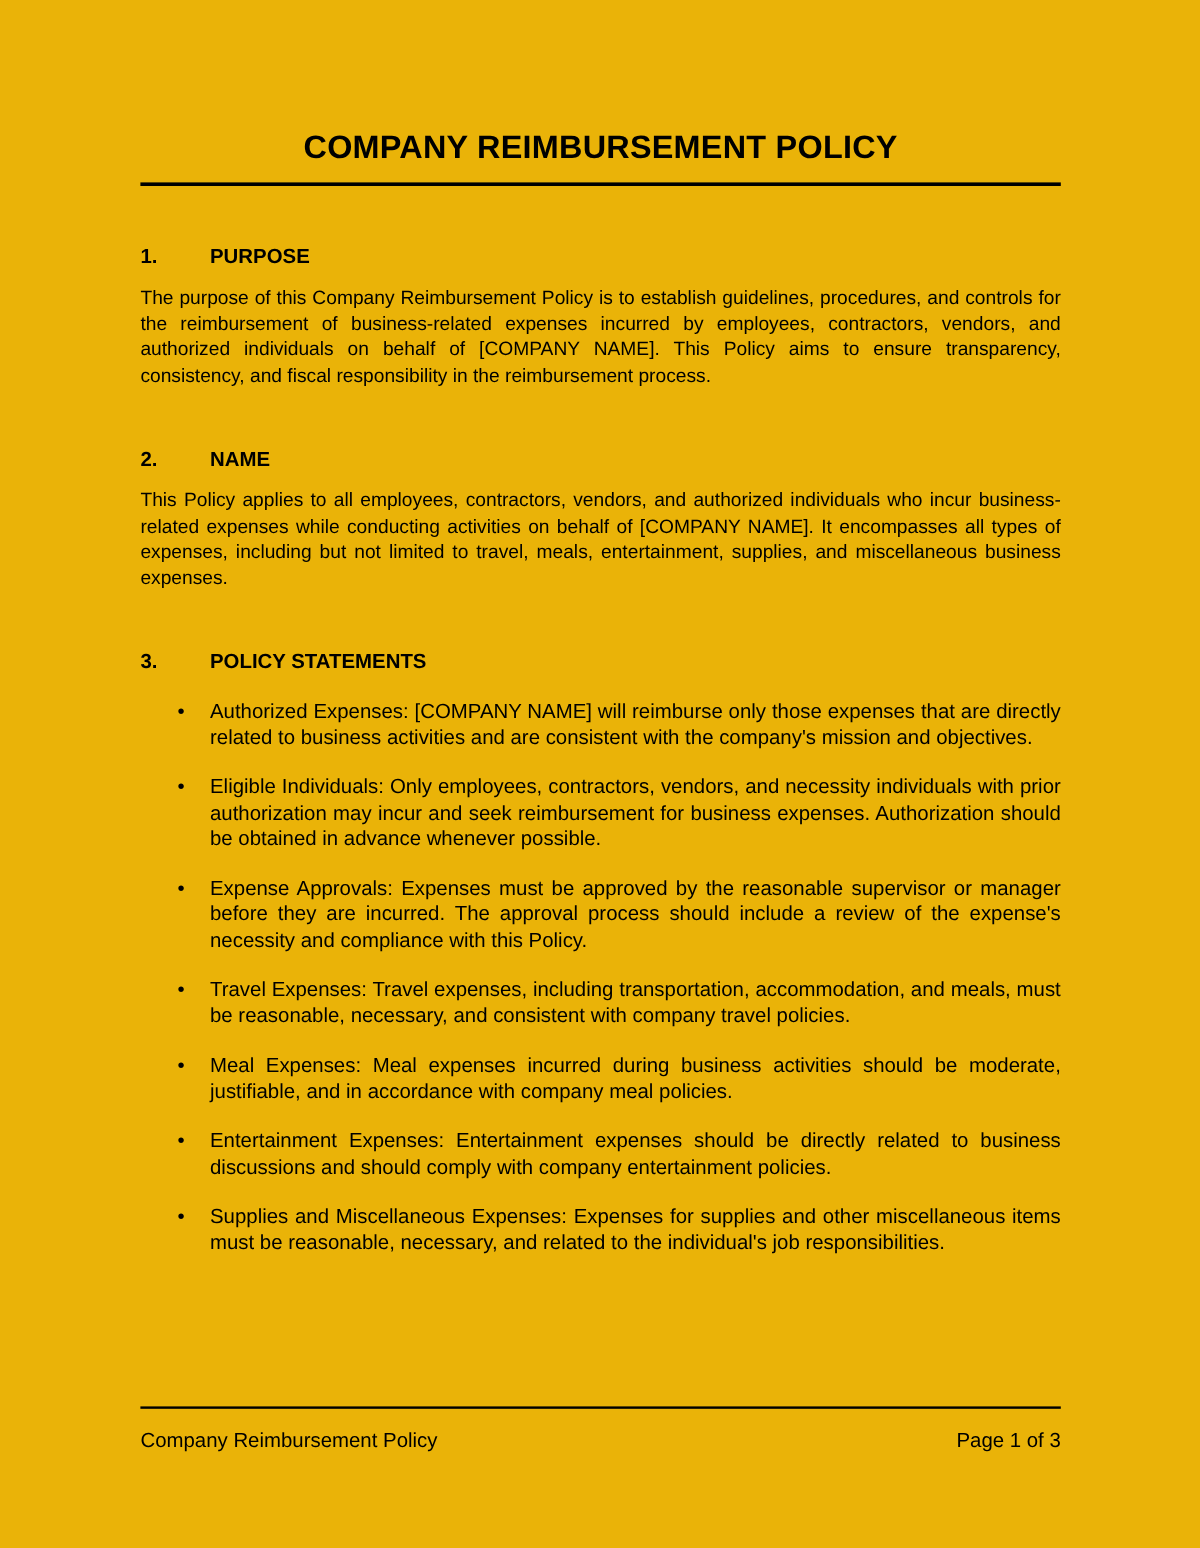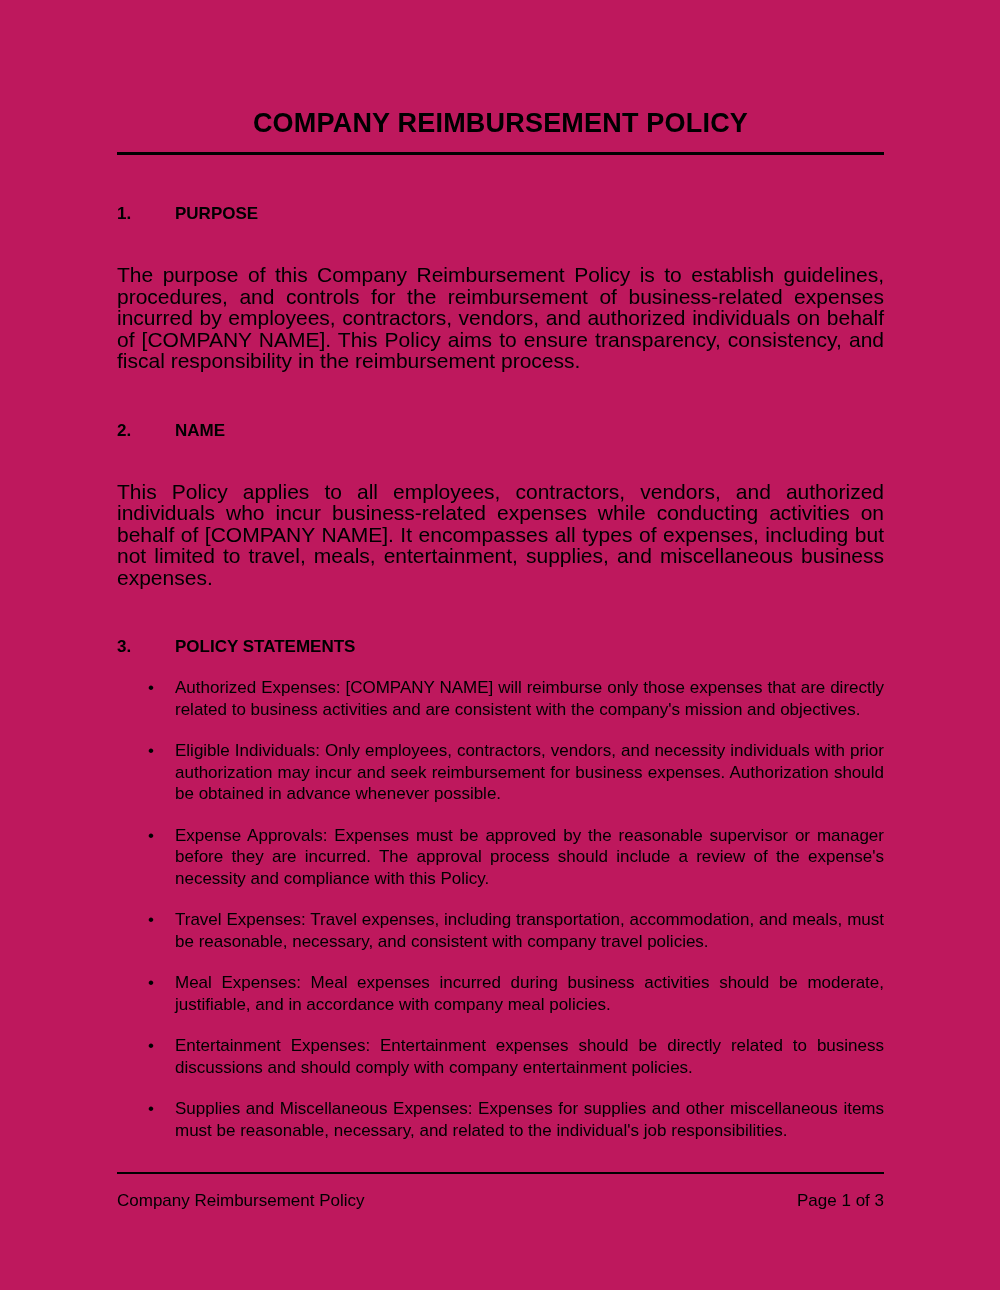--- a/index.html
+++ b/index.html
@@ -5,21 +5,21 @@
 <style>
   html, body {
     margin: 0;
     padding: 0;
     background: #ffffff;
   }
   .page {
     position: relative;
     width: 1000px;
     height: 1290px;
-    background: #be185d;
+    background: #eab308;
     box-sizing: border-box;
     font-family: "Liberation Sans", sans-serif;
     color: #000000;
     overflow: hidden;
   }
   .content {
     position: absolute;
     left: 117px;
     top: 0;
     width: 767px;
@@ -54,22 +54,22 @@
   .section-head .num {
     width: 58px;
     flex: 0 0 58px;
   }
   .section-head .label {
     flex: 1 1 auto;
   }
 
   
   .para {
-    margin-top: 40px;
-    font-size: 21px;
+    margin-top: 14px;
+    font-size: 16px;
     line-height: 21.5px;
     text-align: justify;
     text-justify: inter-word;
   }
 
   
   .sub-head {
     margin-top: 32px;
     font-size: 17px;
     font-weight: bold;

